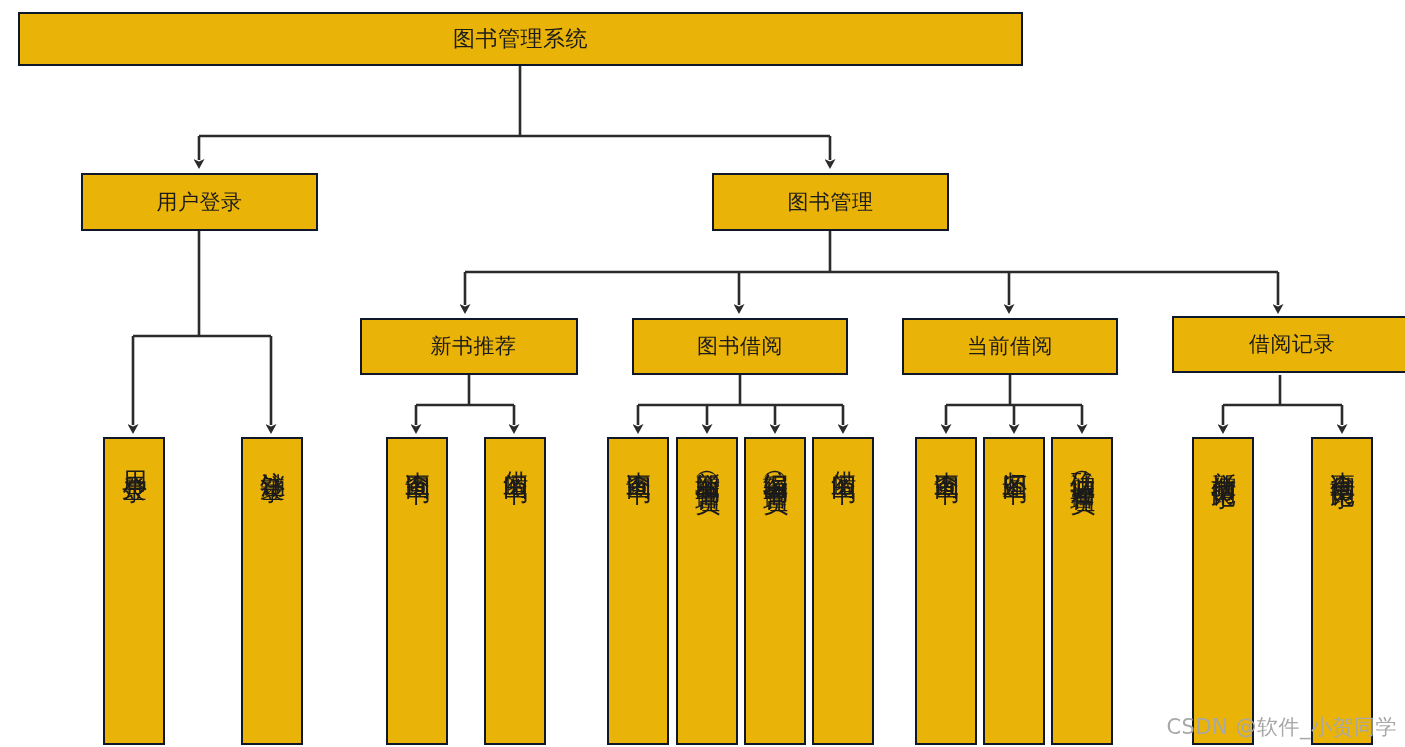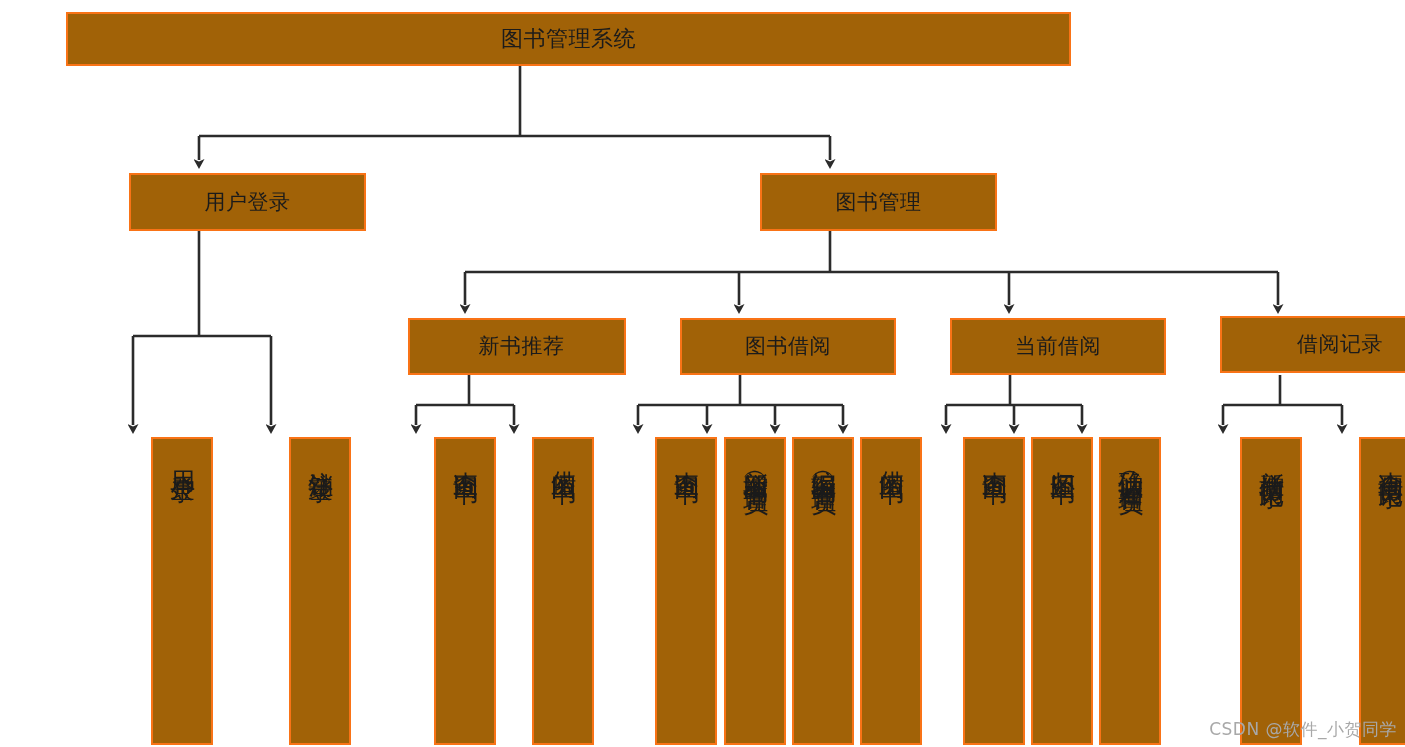--- a/index.html
+++ b/index.html
@@ -25,27 +25,26 @@
     position: absolute;
     left: 0;
     top: 0;
     width: 1405px;
     height: 747px;
     pointer-events: none;
   }
   .node {
     position: absolute;
     box-sizing: border-box;
-    border: 2px solid #f97316;
-    background: #a16207;
+    border: 2px solid #0f172a;
+    background: #eab308;
     display: flex;
     align-items: center;
     justify-content: center;
     color: #1b1b1b;
-    margin-left: 48px;
   }
   .node .label {
     display: block;
     text-align: center;
     line-height: 1.18;
     white-space: nowrap;
   }
   .node.horizontal .label {
     font-size: 21px;
     letter-spacing: 0.5px;
@@ -63,21 +62,21 @@
     writing-mode: vertical-rl;
     text-orientation: upright;
     font-size: 25px;
     line-height: 1.05;
     letter-spacing: 3px;
   }
   .watermark {
     position: absolute;
     right: 8px;
     bottom: 6px;
-    font-size: 17px;
+    font-size: 21px;
     color: #a8a8a8;
     letter-spacing: 0.5px;
     white-space: nowrap;
   }
 </style>
 </head>
 <body>
 
 <div id="diagram-root">
 

